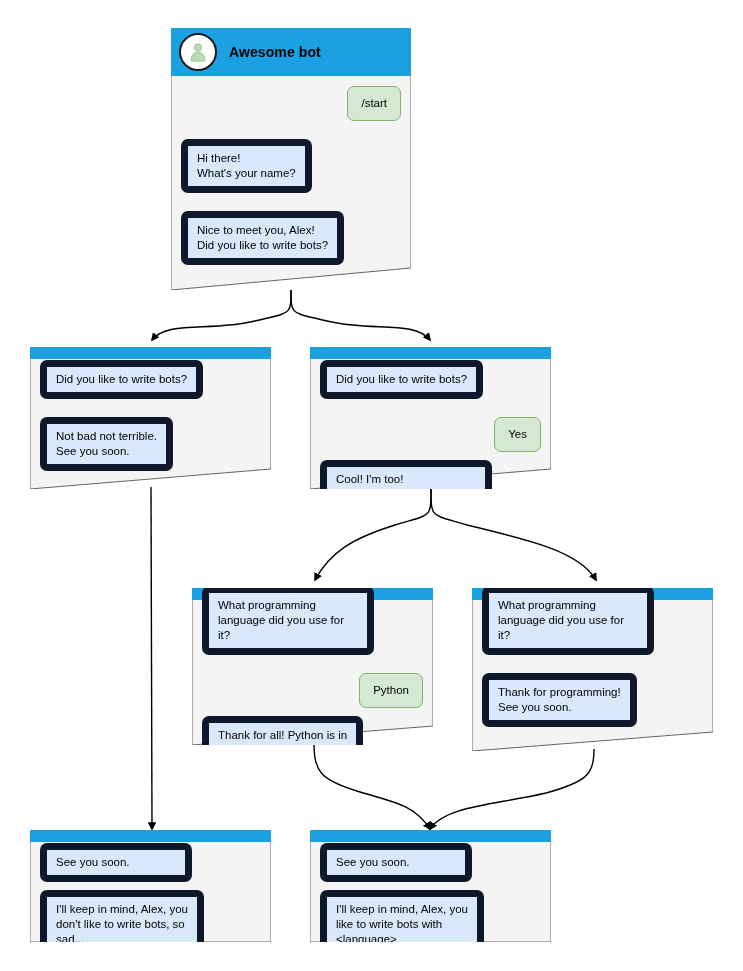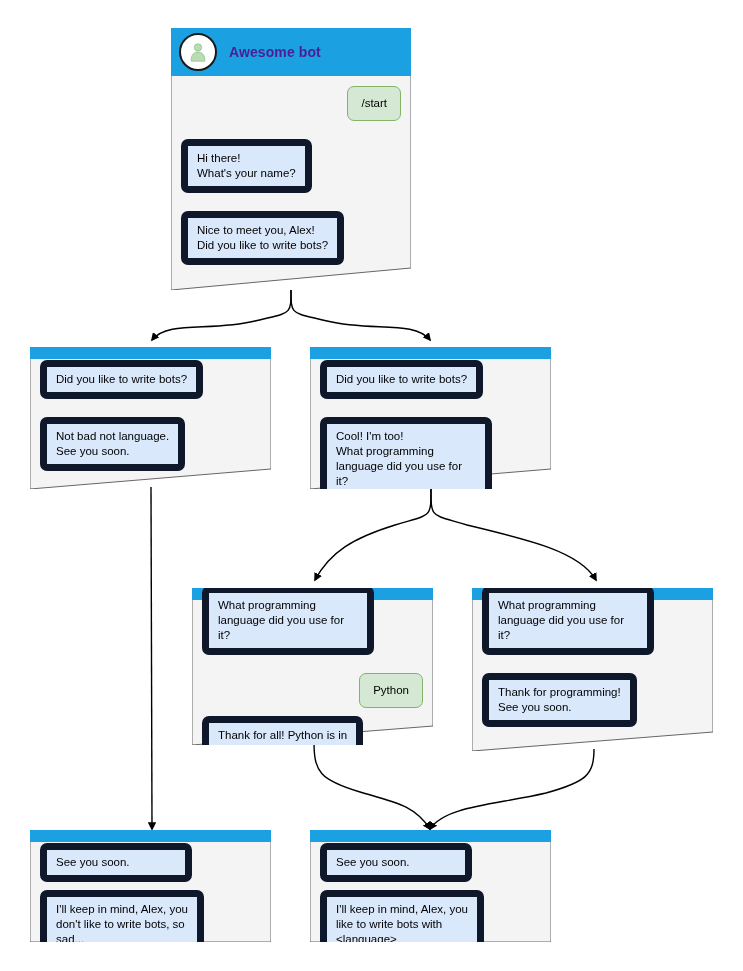--- a/index.html
+++ b/index.html
@@ -75,21 +75,21 @@
     background: #ffffff;
     border: 2px solid #1a1a1a;
     box-sizing: border-box;
     display: flex;
     align-items: center;
     justify-content: center;
     flex: 0 0 auto;
   }
   .avatar svg { display: block; }
   .root-title {
-    color: #4c1d95;
+    color: #000000;
     font-size: 14px;
     font-weight: bold;
     margin-left: 12px;
     letter-spacing: 0.1px;
   }
 
   
   .bar-header {
     position: absolute;
     left: 0; top: 0;
@@ -201,37 +201,40 @@
     <svg class="node-shape" viewBox="0 0 241 142" preserveAspectRatio="none">
       <polygon points="0,0 241,0 241,122 0,142" fill="#f4f4f4" stroke="#666666" stroke-width="1"></polygon>
     </svg>
     <div class="node-inner">
       <div class="bar-header"></div>
       <div class="chat" style="top:13px;">
         <div class="row left gap-lg">
           <div class="bubble bot" style="max-width:190px;">Did you like to write bots?</div>
         </div>
         <div class="row left">
-          <div class="bubble bot">Not bad not language.
+          <div class="bubble bot">Not bad not terrible.
 See you soon.</div>
         </div>
       </div>
     </div>
   </div>
 
   <div class="node" style="left:310px; top:347px; width:241px; height:142px;">
     <svg class="node-shape" viewBox="0 0 241 142" preserveAspectRatio="none">
       <polygon points="0,0 241,0 241,122 0,142" fill="#f4f4f4" stroke="#666666" stroke-width="1"></polygon>
     </svg>
     <div class="node-inner">
       <div class="bar-header"></div>
       <div class="chat" style="top:13px;">
         <div class="row left gap-lg">
           <div class="bubble bot" style="max-width:190px;">Did you like to write bots?</div>
         </div>
+        <div class="row right gap-sm">
+          <div class="bubble user">Yes</div>
+        </div>
         <div class="row left">
           <div class="bubble bot">Cool! I'm too!
 What programming
 language did you use for it?</div>
         </div>
       </div>
     </div>
   </div>
 
   <div class="node" style="left:192px; top:588px; width:241px; height:157px;">

